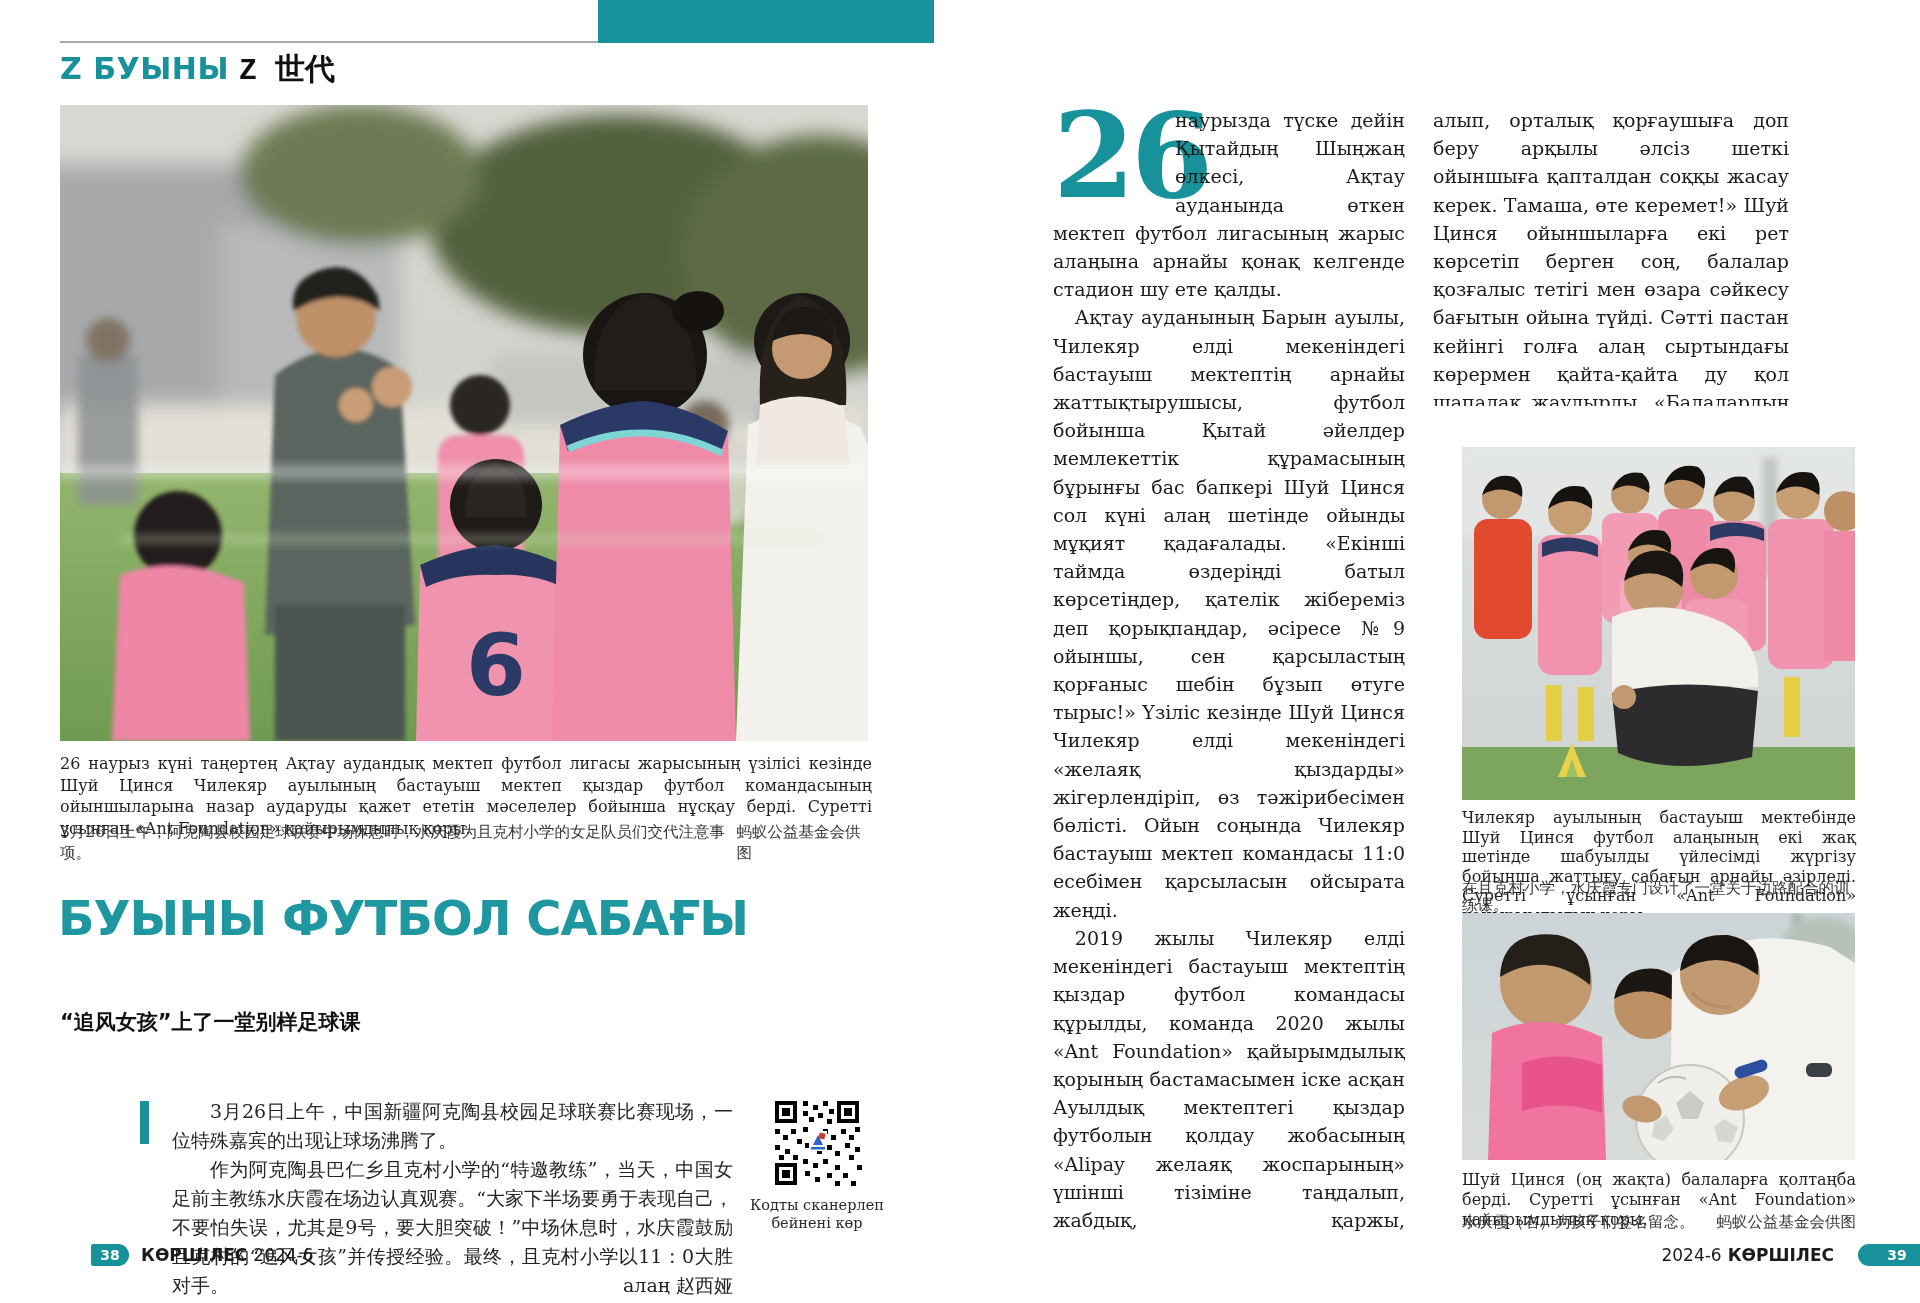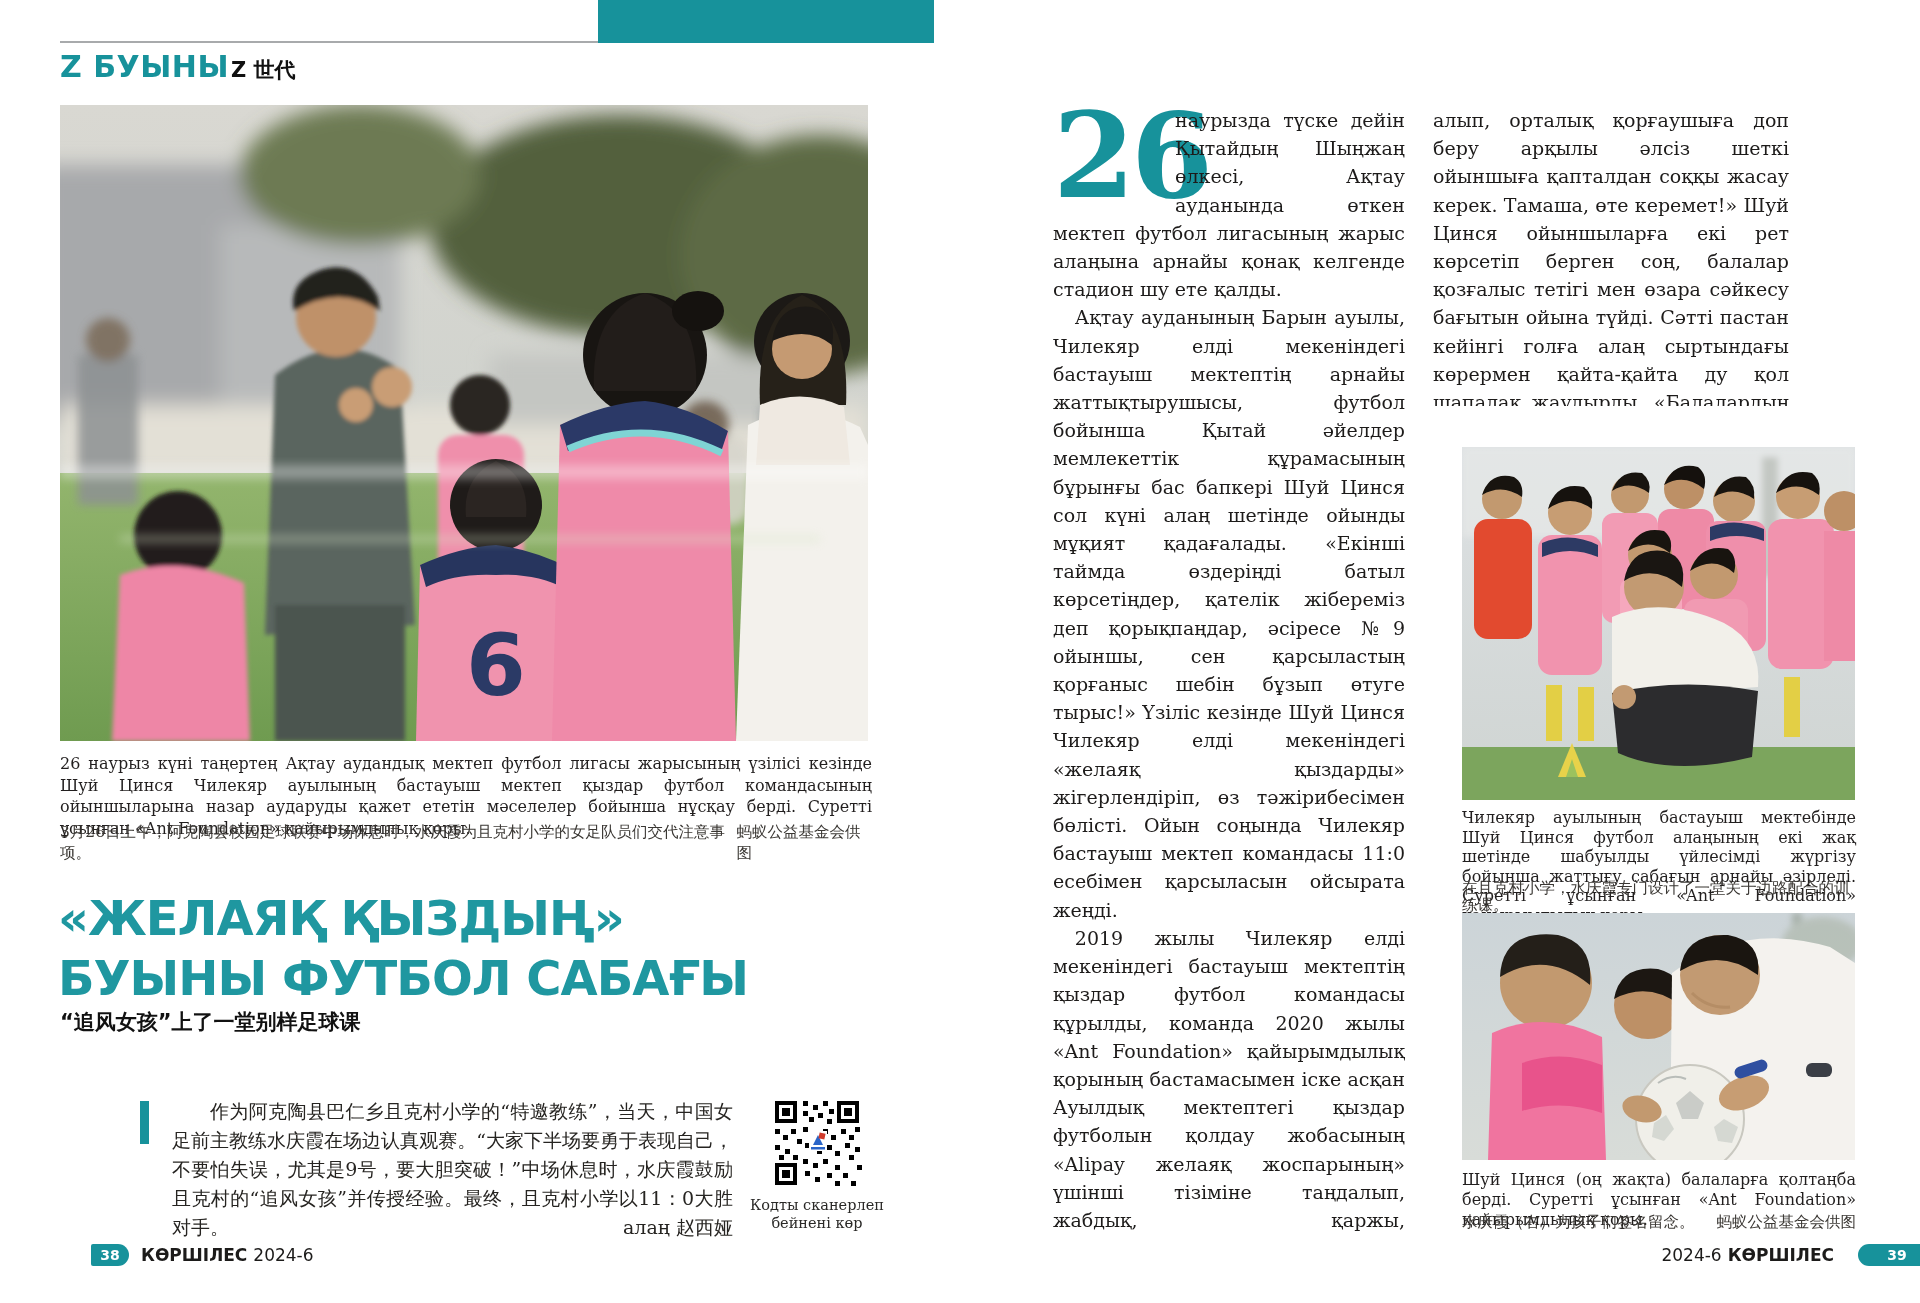--- a/index.html
+++ b/index.html
@@ -4,21 +4,21 @@
 <style>
   html,body{margin:0;padding:0;background:#e9e9e9;}
   #page{position:relative;width:1920px;height:1303px;background:#ffffff;overflow:hidden;
         font-family:"DejaVu Serif", serif;color:#1c1b1a;}
   .abs{position:absolute;}
   
   .hdr-rule{left:60px;top:41px;width:538px;height:2px;background:#a8aaac;}
   .hdr-band{left:598px;top:0;width:336px;height:43px;background:#17929b;}
   .hdr-title{left:60px;top:49px;font-family:"DejaVu Sans",sans-serif;white-space:nowrap;}
   .hdr-kk{color:#17929b;font-weight:bold;font-size:30px;letter-spacing:.5px;}
-  .hdr-zh{color:#111;font-size:21px;font-weight:bold;margin-left:2px;}
+  .hdr-zh{color:#111;font-size:30px;font-weight:bold;margin-left:10px;font-family:Liberation Mono, monospace;}
   
   .photo-main{left:60px;top:105px;width:808px;height:636px;overflow:hidden;}
   .cap-kk{font-size:16px;line-height:21.5px;text-align:justify;color:#221f1f;}
   .cap-zh{font-size:15.5px;color:#3a3733;}
   .caption1{left:60px;top:753px;width:812px;}
   .caption1-zh{left:60px;top:822px;width:812px;display:flex;justify-content:flex-end;}
   .headline{left:58px;top:888px;width:700px;font-family:"DejaVu Sans",sans-serif;
             font-weight:bold;color:#1f97a0;font-size:48px;line-height:60px;letter-spacing:-1px;}
   .subtitle{left:60px;top:1008px;font-size:21px;font-weight:bold;color:#111;
             font-family:"DejaVu Sans",sans-serif;}
@@ -159,27 +159,27 @@
     </svg>
   </div>
 
   <div class="abs caption1 cap-kk">26 наурыз күні таңертең Ақтау аудандық мектеп футбол лигасы жарысының үзілісі кезінде Шуй Цинся Чилекяр ауылының бастауыш мектеп қыздар футбол командасының ойыншыларына назар аударуды қажет ететін мәселелер бойынша нұсқау берді. Суретті ұсынған «Ant Foundation» қайырымдылық қоры.</div>
   <div class="abs caption1-zh">
     <span class="cap-zh">3月26日上午，阿克陶县校园足球联赛中场休息时，水庆霞为且克村小学的女足队员们交代注意事项。</span>
     <span class="cap-zh">蚂蚁公益基金会供图</span>
   </div>
 
   <div class="abs headline">
-    <div>«ЖЕЛАЯҚ ҚЫЗДЫҢ»</div>
     <div>БУЫНЫ ФУТБОЛ САБАҒЫ</div>
   </div>
   <div class="abs subtitle">“追风女孩”上了一堂别样足球课</div>
 
   <div class="abs cnbar"></div>
   <div class="abs cnblock">
+    <p class="ind">3月26日上午，中国新疆阿克陶县校园足球联赛比赛现场，一位特殊嘉宾的出现让球场沸腾了。</p>
     <p class="ind">作为阿克陶县巴仁乡且克村小学的“特邀教练”，当天，中国女足前主教练水庆霞在场边认真观赛。“大家下半场要勇于表现自己，不要怕失误，尤其是9号，要大胆突破！”中场休息时，水庆霞鼓励且克村的“追风女孩”并传授经验。最终，且克村小学以11：0大胜对手。</p>
     <div class="cn-byline">алаң 赵西娅</div>
   </div>
 
   <div class="abs qr">
     <svg width="92" height="92" viewBox="0 0 92 92">
       <rect width="92" height="92" fill="#ffffff"></rect>
       <g fill="#000000">
         <rect x="4" y="4" width="22" height="22"></rect>
           <rect x="66" y="4" width="22" height="22"></rect>

